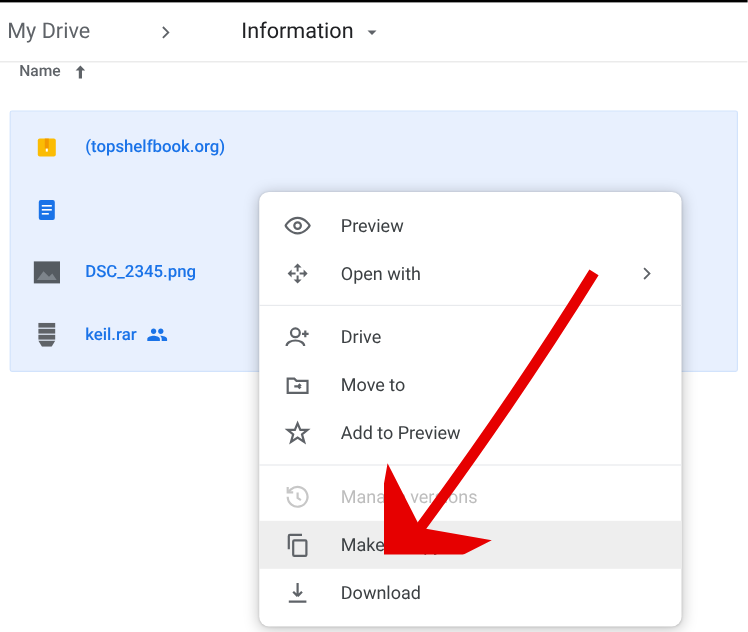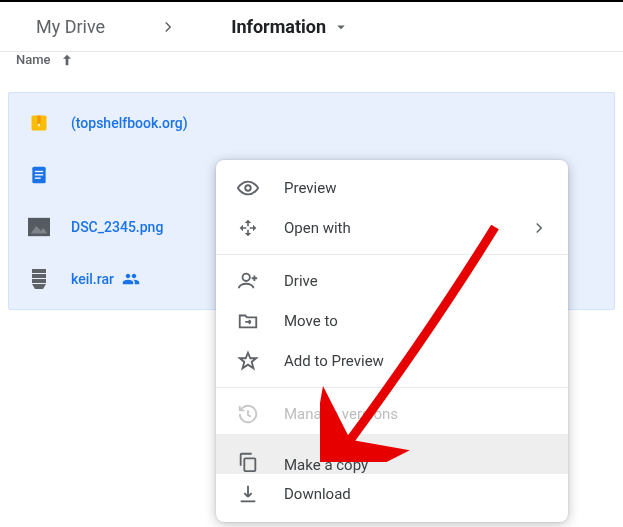--- a/index.html
+++ b/index.html
@@ -12,29 +12,29 @@
     height: 527px;
     overflow: hidden;
     position: relative;
     border-top: 2px solid #000;
   }
   
   .breadcrumb {
     display: flex;
     align-items: center;
     height: 50px;
-    padding: 0 34px;
+    padding: 0 4px;
     border-bottom: 1px solid #e6e6e6;
     font-size: 18px;
     color: #5f6368;
     gap: 42px;
   }
   .breadcrumb .crumb { padding: 4px 2px; cursor: pointer; }
   .breadcrumb .chev { margin: 0 10px; color: #5f6368; display:flex; align-items:center;}
-  .breadcrumb .current { color: #202124; display:flex; align-items:center;font-weight:bold;}
+  .breadcrumb .current { color: #202124; display:flex; align-items:center;}
   .breadcrumb .dropdown-caret { margin-left: 6px; color:#5f6368; display:flex;}
 
   
   .colheader {
     display: flex;
     height: 40px;
     padding: 0 16px;
     font-size: 13px;
     color: #5f6368;
     font-weight: 500;
@@ -85,21 +85,21 @@
   }
   .menu-item {
     display: flex;
     align-items: center;
     height: 40px;
     padding: 0 20px;
     cursor: pointer;
     font-size: 15px;
     color: #3c4043;
   }
-  .menu-item.hovered { background: #eeeeee; align-items: flex-end; }
+  .menu-item.hovered { background: #eeeeee; }
   .menu-item.disabled { color: #bdbdbd; cursor: default; }
   .menu-item .m-icon {
     width: 24px; height: 24px;
     display:flex; align-items:center; justify-content:center;
     margin-right: 24px;
     color: #5f6368;
     flex-shrink:0;
   }
   .menu-item.disabled .m-icon { color: #c7c7c7; }
   .menu-item .m-label { flex: 1; }

